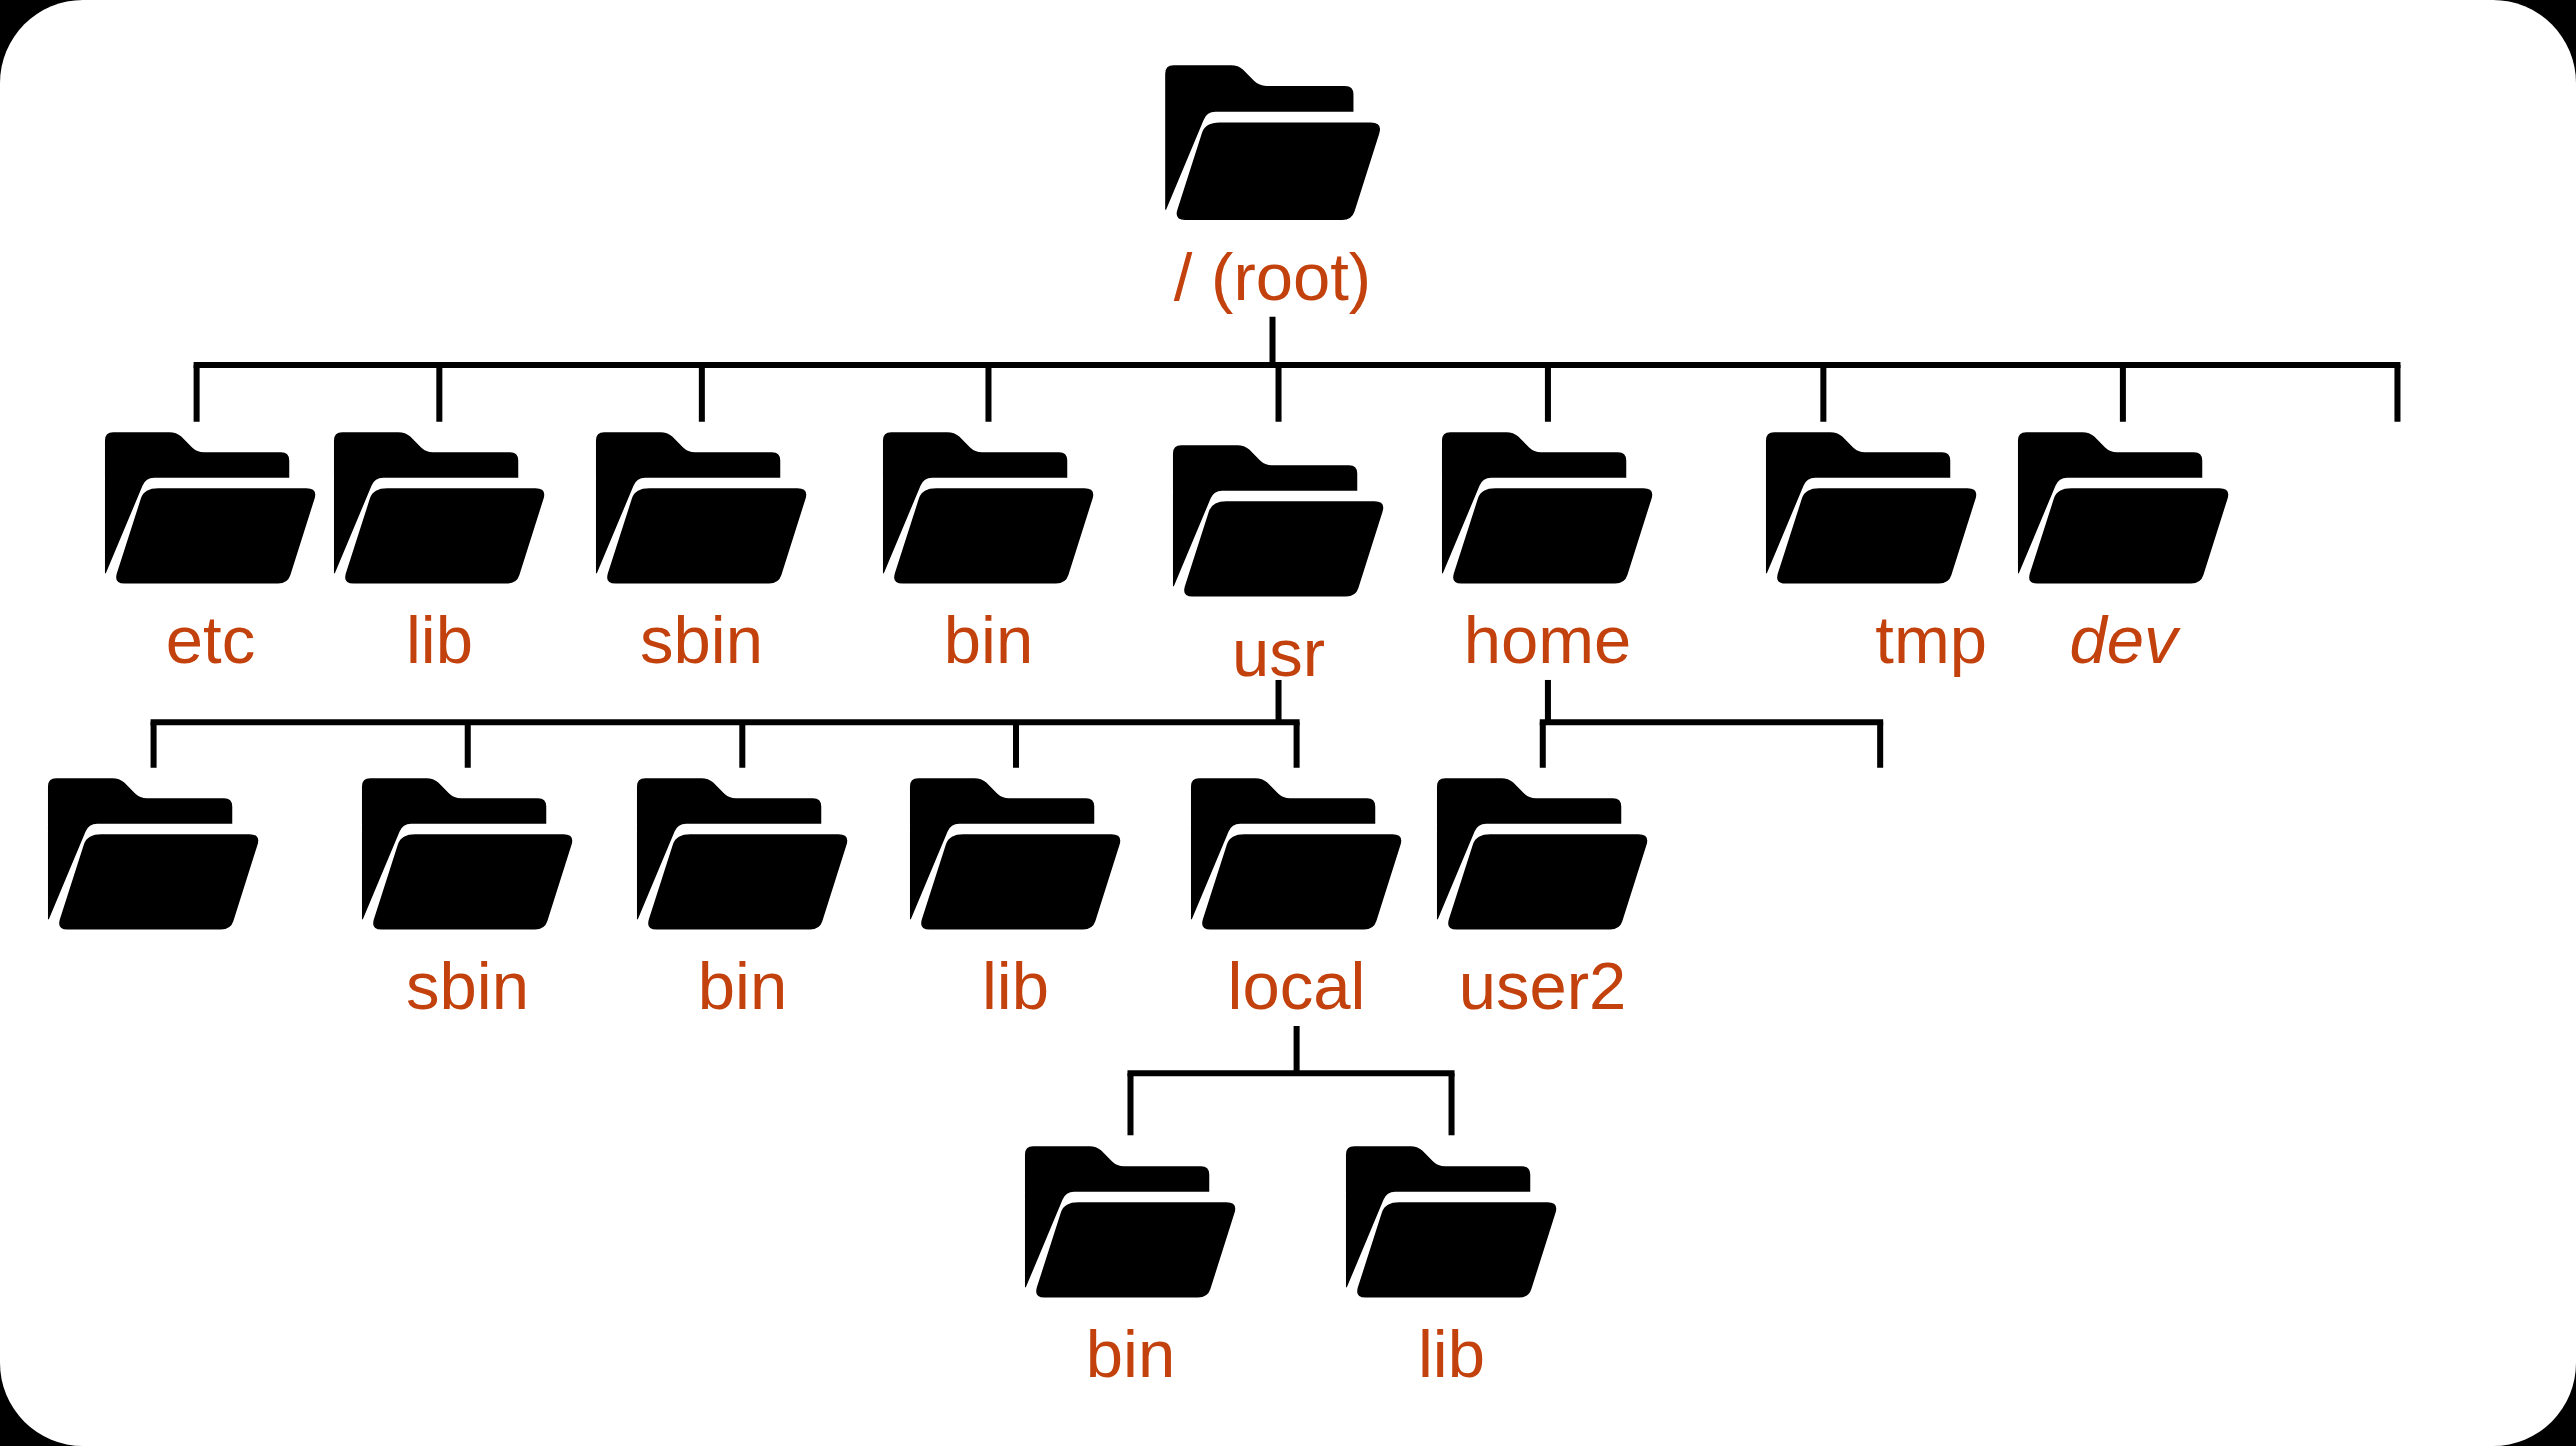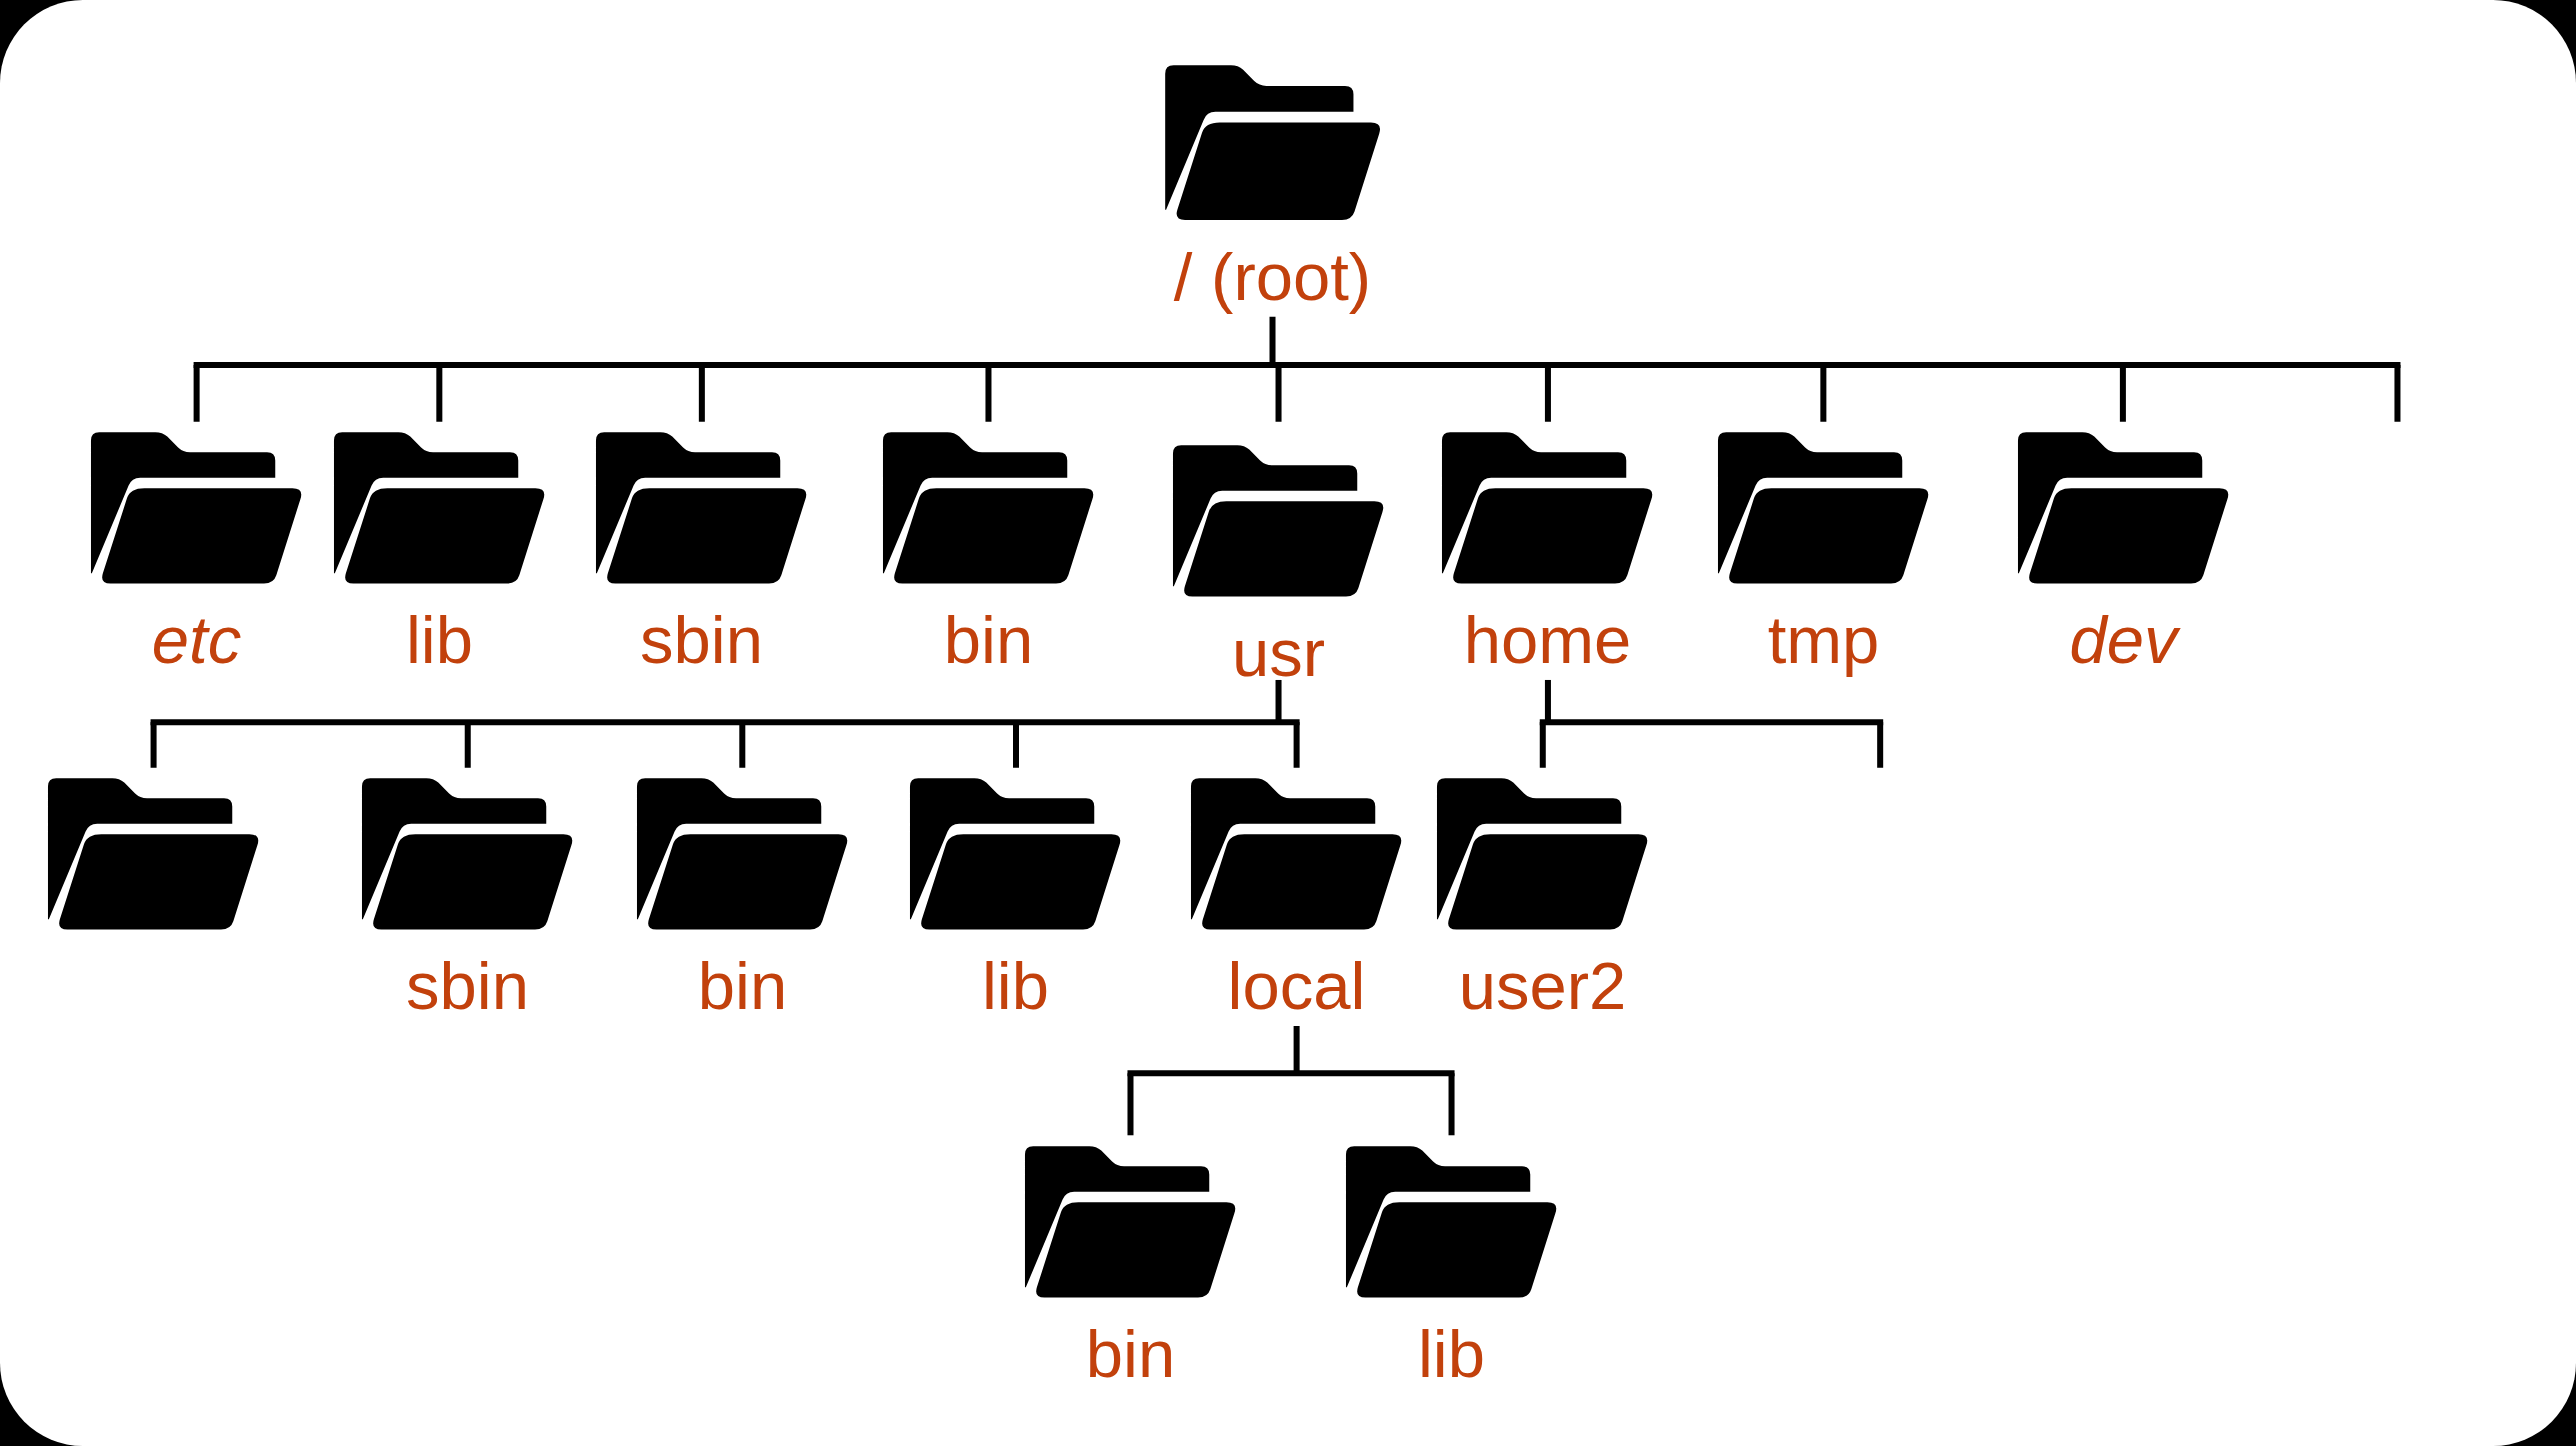--- a/index.html
+++ b/index.html
@@ -94,21 +94,21 @@
       <line x1="1686" y1="1247" x2="1686" y2="1319" stroke="#000000" stroke-width="7"></line>
     </svg>
 
   <div class="node root" style="left:1109px; top:59px;">
     <svg class="folder" viewBox="0 0 132 100">
         <use href="#folderShape"></use>
       </svg>
     <div class="label">/ (root)</div>
   </div>
 
-  <div class="node" style="left:33px; top:426px;font-style:italic;">
+  <div class="node" style="left:47px; top:426px;">
     <svg class="folder" viewBox="0 0 132 100">
         <use href="#folderShape"></use>
       </svg>
     <div class="label">etc</div>
   </div>
   <div class="node" style="left:276px; top:426px;">
     <svg class="folder" viewBox="0 0 132 100">
         <use href="#folderShape"></use>
       </svg>
     <div class="label">lib</div>
@@ -130,21 +130,21 @@
         <use href="#folderShape"></use>
       </svg>
     <div class="label">usr</div>
   </div>
   <div class="node" style="left:1384px; top:426px;">
     <svg class="folder" viewBox="0 0 132 100">
         <use href="#folderShape"></use>
       </svg>
     <div class="label">home</div>
   </div>
-  <div class="node" style="left:1660px; top:426px;">
+  <div class="node" style="left:1660px; top:426px;align-items:flex-end;">
     <svg class="folder" viewBox="0 0 132 100">
         <use href="#folderShape"></use>
       </svg>
     <div class="label">tmp</div>
   </div>
   <div class="node" style="left:1960px; top:426px;font-style:italic;">
     <svg class="folder" viewBox="0 0 132 100">
         <use href="#folderShape"></use>
       </svg>
     <div class="label">dev</div>

